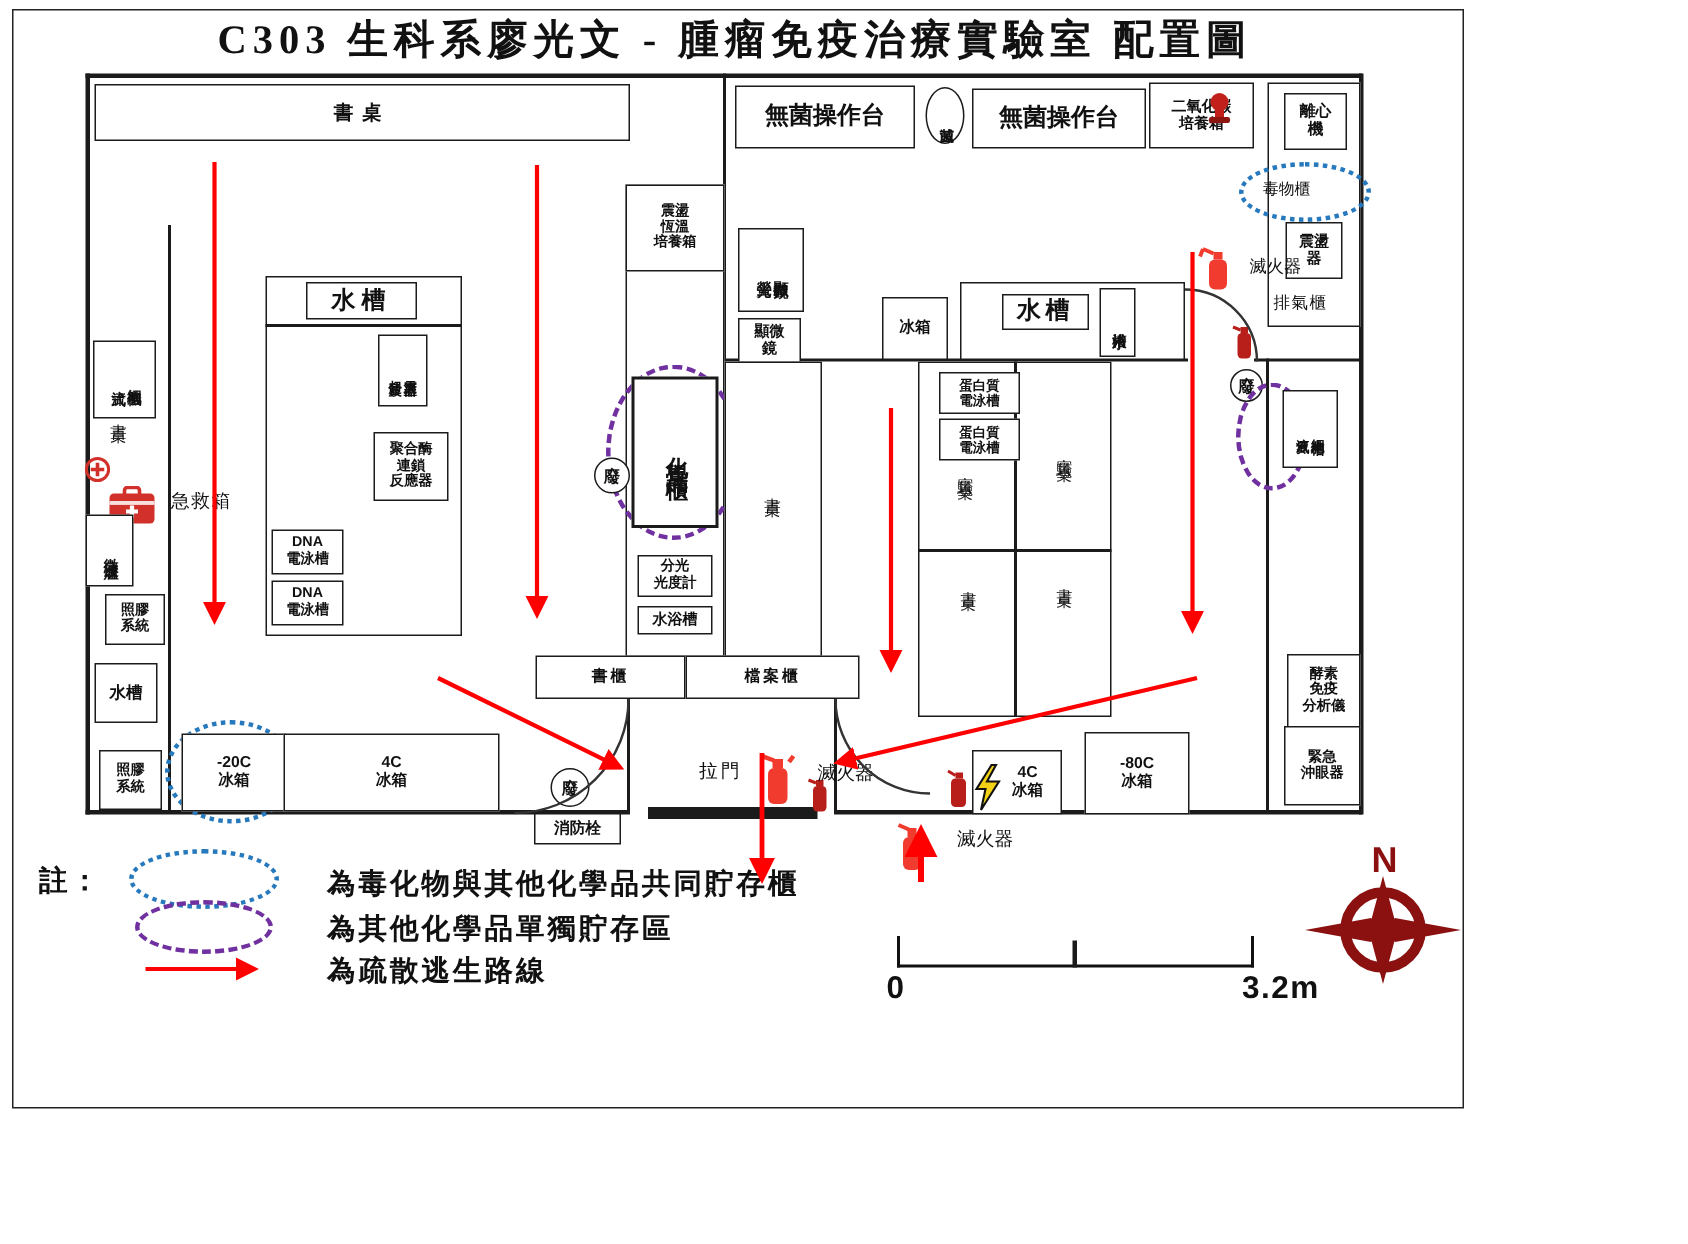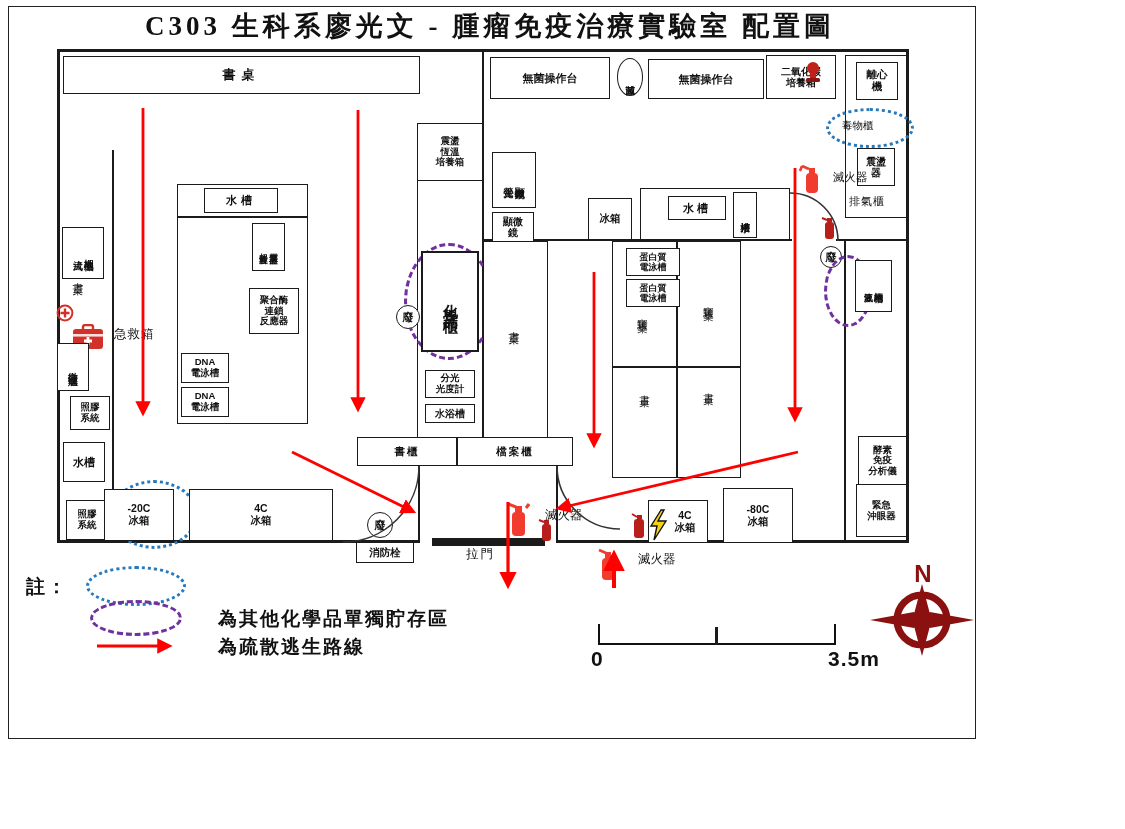--- a/index.html
+++ b/index.html
@@ -4,21 +4,21 @@
 <style>
   html,body{margin:0;padding:0;background:#fff;}
   body{font-family:"Liberation Sans","DejaVu Sans",sans-serif;color:#111;}
   #stage{position:relative;width:1125px;height:829px;background:#fff;overflow:hidden;}
   .frame{position:absolute;left:8px;top:6px;width:966px;height:731px;border:1.6px solid #222;}
   .title{position:absolute;left:60px;top:8px;width:860px;text-align:center;font-family:"Liberation Serif","DejaVu Serif",serif;
          font-size:27px;font-weight:bold;letter-spacing:4px;white-space:nowrap;}
   .wall{position:absolute;background:#1b1b1b;}
   .box{position:absolute;border:1.6px solid #1b1b1b;background:#fff;box-sizing:border-box;
        display:flex;align-items:center;justify-content:center;text-align:center;
-       font-size:11px;line-height:1.12;white-space:pre-line;font-weight:bold;}
+       font-size:16px;line-height:1.12;white-space:pre-line;font-weight:bold;}
   .lbl{position:absolute;white-space:pre-line;font-weight:normal;}
   .v{writing-mode:vertical-rl;letter-spacing:2px;}
   .vlr{writing-mode:vertical-lr;letter-spacing:1px;}
   .ellipse{position:absolute;border-radius:50%;box-sizing:border-box;}
   .eb{border:3.4px dotted #2779bd;}
   .ep{border:3px dashed #7030a0;}
   .circle-waste{position:absolute;border:1.6px solid #1b1b1b;border-radius:50%;background:#fff;
        display:flex;align-items:center;justify-content:center;font-size:11px;font-weight:bold;box-sizing:border-box;}
   .icon{position:absolute;}
   svg{display:block;}
@@ -172,41 +172,41 @@
 細胞槽</div>
   <div class="box" style="left:858px;top:436px;width:49px;height:49px;font-size:9.5px;">酵素
 免疫
 分析儀</div>
   <div class="box" style="left:856px;top:484px;width:51px;height:53px;font-size:9.5px;">緊急
 沖眼器</div>
 
   <div class="box" style="left:357px;top:437px;width:100px;height:29px;font-size:10.5px;letter-spacing:2px;">書櫃</div>
   <div class="box" style="left:457px;top:437px;width:116px;height:29px;font-size:10.5px;letter-spacing:2px;">檔案櫃</div>
   <div class="circle-waste" style="left:367px;top:512px;width:26px;height:26px;">廢</div>
-  <div class="lbl" style="left:466px;top:506px;font-size:12.5px;letter-spacing:2px;margin-top:40px;">拉門</div>
+  <div class="lbl" style="left:466px;top:506px;font-size:12.5px;letter-spacing:2px;">拉門</div>
   <span class="icon" style="left:504px;top:500px;">
     <svg width="26" height="38" viewBox="0 0 26 38">
         <rect x="8" y="12" width="13" height="24" rx="4" fill="#f03b2e"></rect>
         <rect x="11" y="6" width="7" height="6" fill="#f03b2e"></rect>
         <path d="M12 7 L4 4" stroke="#f03b2e" stroke-width="3"></path>
         <path d="M22 8 l3 -4" stroke="#f03b2e" stroke-width="3"></path>
       </svg>
   </span>
   <span class="icon" style="left:538px;top:518px;">
     <svg width="16" height="25" viewBox="0 0 16 25">
         <rect x="4" y="6" width="9" height="17" rx="3" fill="#b81f1a"></rect>
         <rect x="6" y="2" width="5" height="4" fill="#b81f1a"></rect>
         <path d="M6 4 L1 2" stroke="#b81f1a" stroke-width="2"></path>
       </svg>
   </span>
   <div class="lbl" style="left:545px;top:507px;font-size:12.5px;">滅火器</div>
   <div class="box" style="left:356px;top:542px;width:58px;height:21px;font-size:10.5px;">消防栓</div>
 
   <div class="ellipse eb" style="left:110px;top:480px;width:88px;height:69px;"></div>
-  <div class="box" style="left:104px;top:489px;width:70px;height:52px;font-size:10.5px;">-20C
+  <div class="box" style="left:121px;top:489px;width:70px;height:52px;font-size:10.5px;">-20C
 冰箱</div>
   <div class="box" style="left:189px;top:489px;width:144px;height:52px;font-size:10.5px;">4C
 冰箱</div>
 
   <span class="icon" style="left:630px;top:512px;">
     <svg width="16" height="28" viewBox="0 0 16 28">
         <rect x="4" y="7" width="10" height="19" rx="3" fill="#b81f1a"></rect>
         <rect x="7" y="3" width="5" height="4" fill="#b81f1a"></rect>
         <path d="M7 5 L2 2" stroke="#b81f1a" stroke-width="2"></path>
       </svg>
@@ -225,28 +225,29 @@
     <svg width="24" height="34" viewBox="0 0 24 34">
         <rect x="7" y="10" width="12" height="22" rx="4" fill="#f03b2e"></rect>
         <rect x="10" y="4" width="6" height="6" fill="#f03b2e"></rect>
         <path d="M11 5 L4 2" stroke="#f03b2e" stroke-width="2.6"></path>
       </svg>
   </span>
   <div class="lbl" style="left:638px;top:551px;font-size:12.5px;">滅火器</div>
 
   <div class="lbl legend-text" style="left:26px;top:574px;">註：</div>
   <div class="ellipse eb" style="left:86px;top:566px;width:100px;height:40px;"></div>
+  <div class="lbl legend-text" style="left:218px;top:576px;">為毒化物與其他化學品共同貯存櫃</div>
   <div class="ellipse ep" style="left:90px;top:600px;width:92px;height:36px;"></div>
   <div class="lbl legend-text" style="left:218px;top:634px;">為疏散逃生路線</div>
   <div class="lbl legend-text" style="left:218px;top:606px;">為其他化學品單獨貯存區</div>
 
   <div class="scalebar"></div>
   <div class="wall" style="left:715px;top:627px;width:2.6px;height:18px;"></div>
   <div class="scale-num" style="left:591px;top:647px;">0</div>
-  <div class="scale-num" style="left:828px;top:647px;">3.5m</div>
+  <div class="scale-num" style="left:828px;top:647px;">3.2m</div>
 
   <div class="compass-n">N</div>
   <span class="icon" style="left:870px;top:584px;">
     <svg width="104" height="72" viewBox="0 0 104 72">
       <circle cx="52" cy="36" r="25" fill="none" stroke="#8b1111" stroke-width="7"></circle>
       <polygon points="52,0 60,30 52,38 44,30" fill="#8b1111"></polygon>
       <polygon points="52,72 44,42 52,34 60,42" fill="#8b1111"></polygon>
       <polygon points="104,36 60,44 52,36 60,28" fill="#8b1111"></polygon>
       <polygon points="0,36 44,28 52,36 44,44" fill="#8b1111"></polygon>
     </svg>

